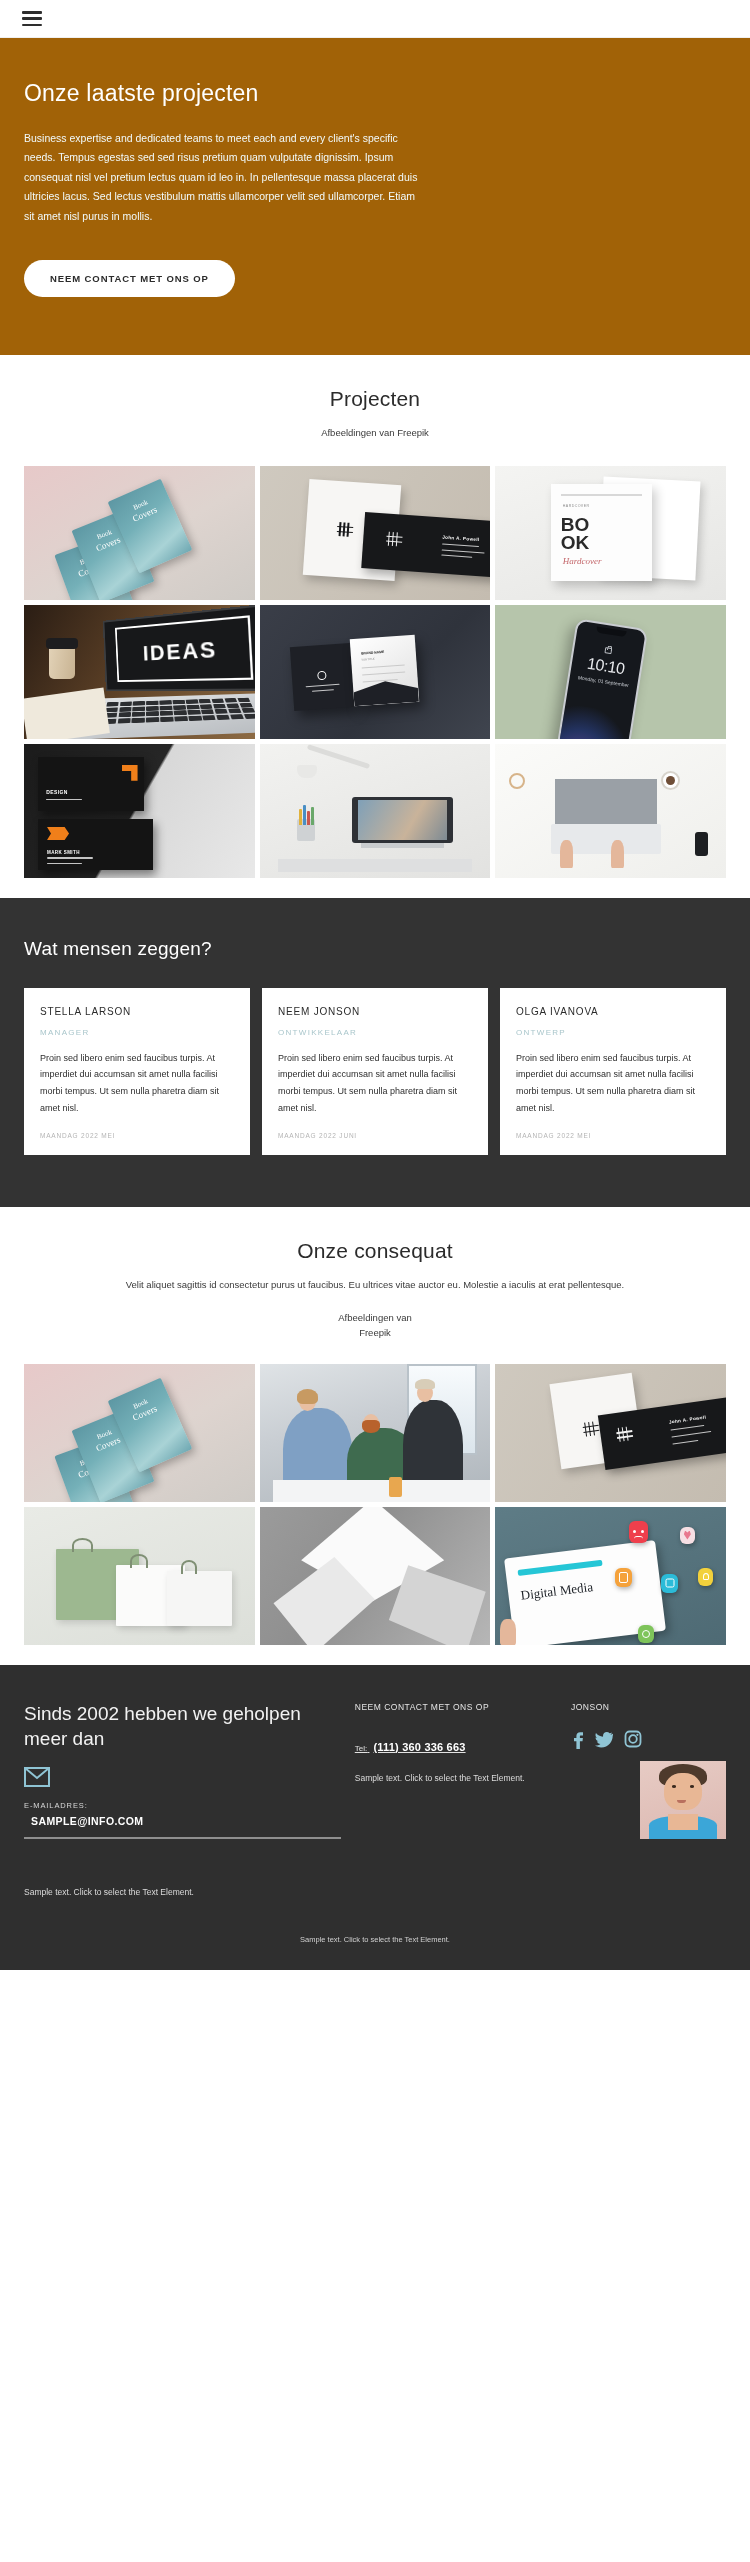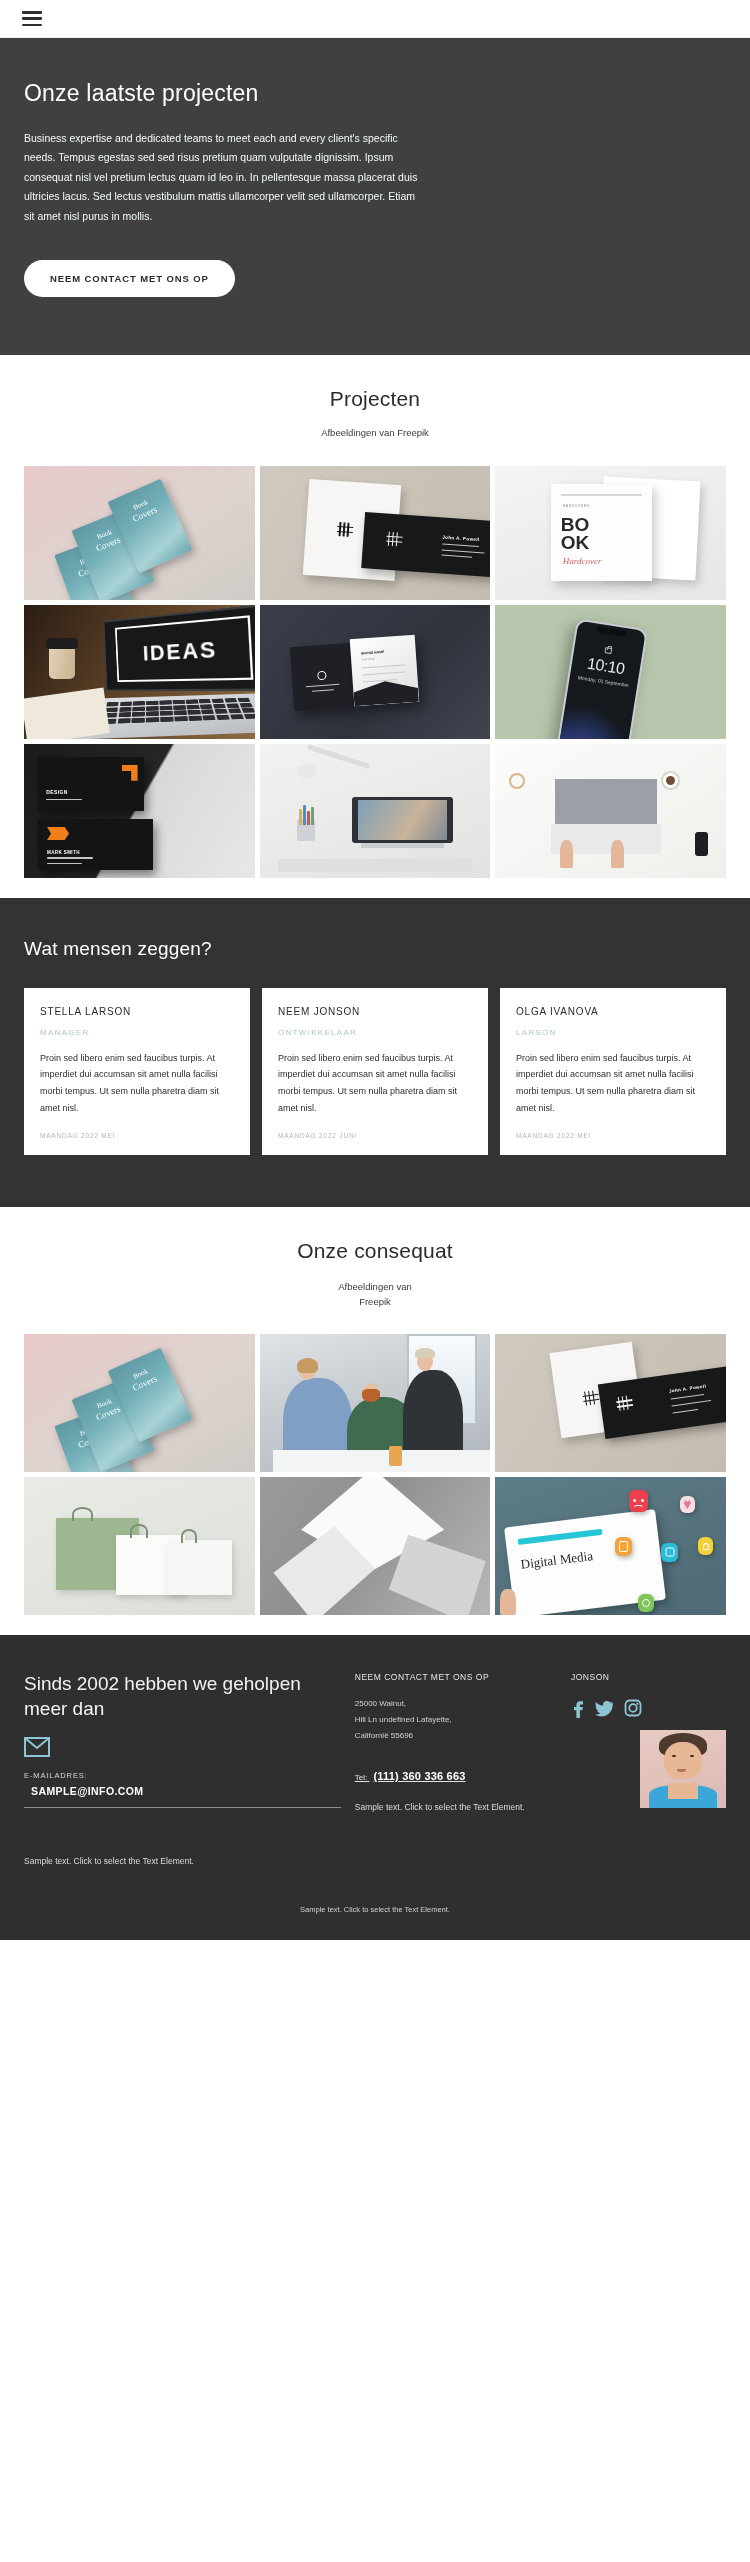--- a/index.html
+++ b/index.html
@@ -19,21 +19,21 @@
     display: flex;
     align-items: center;
     padding: 0 22px;
     border-bottom: 1px solid #f0f0f0;
   }
   .burger { width: 20px; height: 15px; display: flex; flex-direction: column; justify-content: space-between; cursor: pointer; }
   .burger span { display: block; height: 2.5px; background: #2e2e2e; border-radius: 1px; }
 
   
   .hero {
-    background: #404040;
+    background: #a16207;
     padding: 42px 13px 58px 24px;
     color: #ffffff;
     min-height: 315px;
   }
   .hero h1 {
     font-size: 23px;
     font-weight: 400;
     letter-spacing: .2px;
     margin-bottom: 22px;
     color: #ffffff;
@@ -489,30 +489,31 @@
       <div class="t-date">MAANDAG 2022 MEI</div>
     </div>
     <div class="t-card">
       <div class="t-name">NEEM JONSON</div>
       <div class="t-role">ONTWIKKELAAR</div>
       <div class="t-text">Proin sed libero enim sed faucibus turpis. At imperdiet dui accumsan sit amet nulla facilisi morbi tempus. Ut sem nulla pharetra diam sit amet nisl.</div>
       <div class="t-date">MAANDAG 2022 JUNI</div>
     </div>
     <div class="t-card">
       <div class="t-name">OLGA IVANOVA</div>
-      <div class="t-role">LARSON</div>
+      <div class="t-role">ONTWERP</div>
       <div class="t-text">Proin sed libero enim sed faucibus turpis. At imperdiet dui accumsan sit amet nulla facilisi morbi tempus. Ut sem nulla pharetra diam sit amet nisl.</div>
       <div class="t-date">MAANDAG 2022 MEI</div>
     </div>
   </div>
 </section>
 
 <section class="section">
   <div class="sec-head">
     <h2>Onze consequat</h2>
+    <div class="sec-sub">Velit aliquet sagittis id consectetur purus ut faucibus. Eu ultrices vitae auctor eu. Molestie a iaculis at erat pellentesque.</div>
     <div class="credit">
       <span>Afbeeldingen van</span><br>
       <span>Freepik</span>
     </div>
   </div>
 
   <div class="grid tall">
 
     <div class="cell">
       <div class="fill bg-books">
@@ -632,25 +633,20 @@
         </svg>
       </span>
       <div class="f-label">E-MAILADRES:</div>
       <div class="f-mail">SAMPLE@INFO.COM</div>
       <div class="f-rule"></div>
       <div class="f-sample l">Sample text. Click to select the Text Element.</div>
     </div>
 
     <div class="f-mid">
       <div class="f-col-title">NEEM CONTACT MET ONS OP</div>
-      <div class="f-addr">
-        <span>25000 Walnut,</span><br>
-        <span>Hill Ln undefined Lafayette,</span><br>
-        <span>Californië 55696</span>
-      </div>
       <div class="f-tel">
         <span>Tel:</span>
         <b>(111) 360 336 663</b>
       </div>
       <div class="f-sample r">Sample text. Click to select the Text Element.</div>
     </div>
 
     <div class="f-right">
       <div class="f-col-title">JONSON</div>
       <div class="socials">

